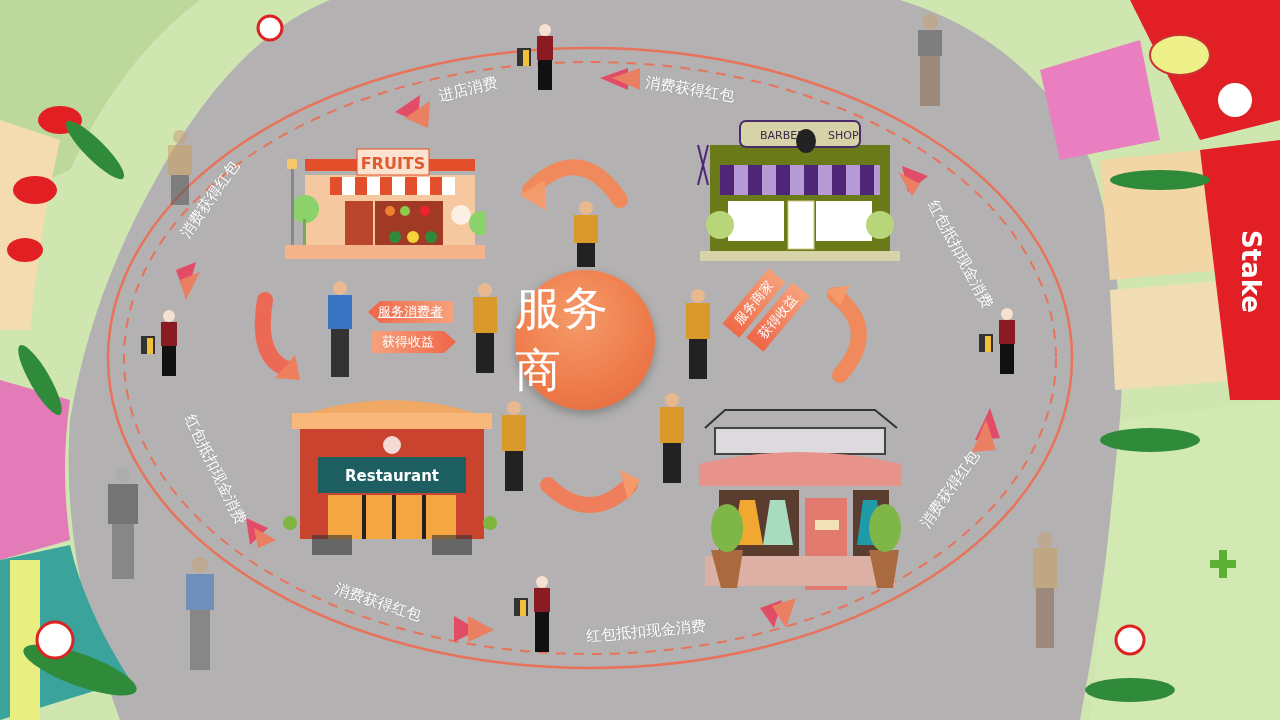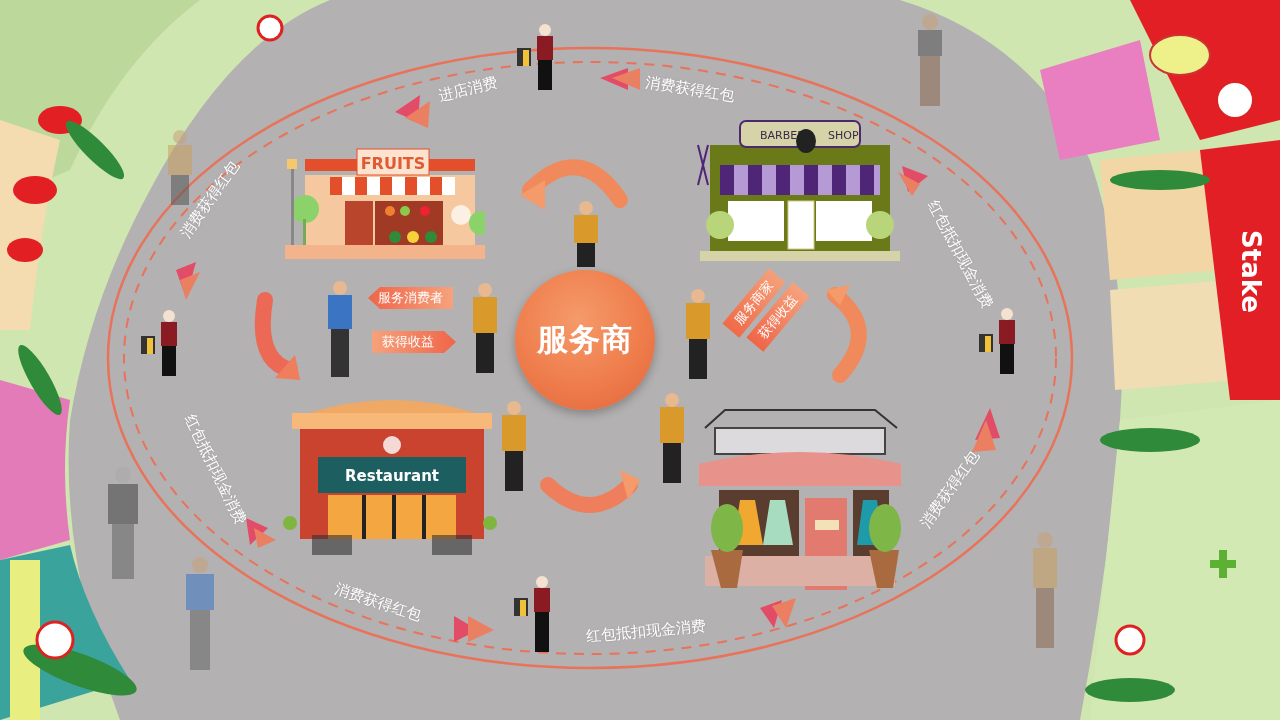--- a/index.html
+++ b/index.html
@@ -6,21 +6,21 @@
   html, body { width: 1280px; height: 720px; overflow: hidden; background: #b3b1b1; }
   body { position: relative; font-family: "DejaVu Sans", sans-serif; }
   .abs { position: absolute; }
   .label { color: #ffffff; font-size: 15px; white-space: nowrap; text-shadow: 0 0 2px rgba(0,0,0,0.15); }
   .center-circle {
     position: absolute; left: 515px; top: 270px; width: 140px; height: 140px; border-radius: 50%;
     background: radial-gradient(circle at 45% 35%, #f59a6a 0%, #ef7d4c 55%, #e0653a 100%);
     box-shadow: 0 4px 10px rgba(0,0,0,0.25);
     display: flex; align-items: center; justify-content: center;
   }
-  .center-circle span { color: #fff; font-size: 31px; font-weight: bold; letter-spacing: 1px; }
+  .center-circle span { color: #fff; font-size: 46px; font-weight: normal; letter-spacing: 1px; }
   .arrow-tag {
     position: absolute; height: 22px; color: #fff; font-size: 13px; line-height: 22px; padding: 0 10px;
     background: linear-gradient(90deg, #f06a48, #f4a07a);
   }
 </style>
 </head>
 <body>
 
 <svg class="abs" width="1280" height="720" style="left:0;top:0">
 
@@ -253,21 +253,21 @@
     <rect x="920" y="56" width="20" height="50" fill="#8a6a50"></rect>
   <circle cx="1045" cy="540" r="8" fill="#c9a27a"></circle>
     <rect x="1033" y="548" width="24" height="40" fill="#c9a060"></rect>
     <rect x="1036" y="588" width="18" height="60" fill="#8a6a50"></rect>
 </svg>
 
 <div class="center-circle">
   <span>服务商</span>
 </div>
 
-<div class="arrow-tag" style="left:368px;top:287px;clip-path:polygon(0 50%,12px 0,100% 0,100% 100%,12px 100%);background:linear-gradient(90deg,#ef6548,#f6a27c);">
+<div class="arrow-tag" style="left:368px;top:301px;clip-path:polygon(0 50%,12px 0,100% 0,100% 100%,12px 100%);background:linear-gradient(90deg,#ef6548,#f6a27c);text-decoration:underline;">
   <span>服务消费者</span>
 </div>
 <div class="arrow-tag" style="left:372px;top:331px;clip-path:polygon(0 0,calc(100% - 12px) 0,100% 50%,calc(100% - 12px) 100%,0 100%);background:linear-gradient(90deg,#f6a27c,#ef6548);padding-right:22px;">
   <span>获得收益</span>
 </div>
 <div class="arrow-tag" style="left:718px;top:292px;transform:rotate(-50deg);">
   <span>服务商家</span>
 </div>
 <div class="arrow-tag" style="left:742px;top:306px;transform:rotate(-50deg);background:linear-gradient(90deg,#ef6548,#f6a27c);">
   <span>获得收益</span>

